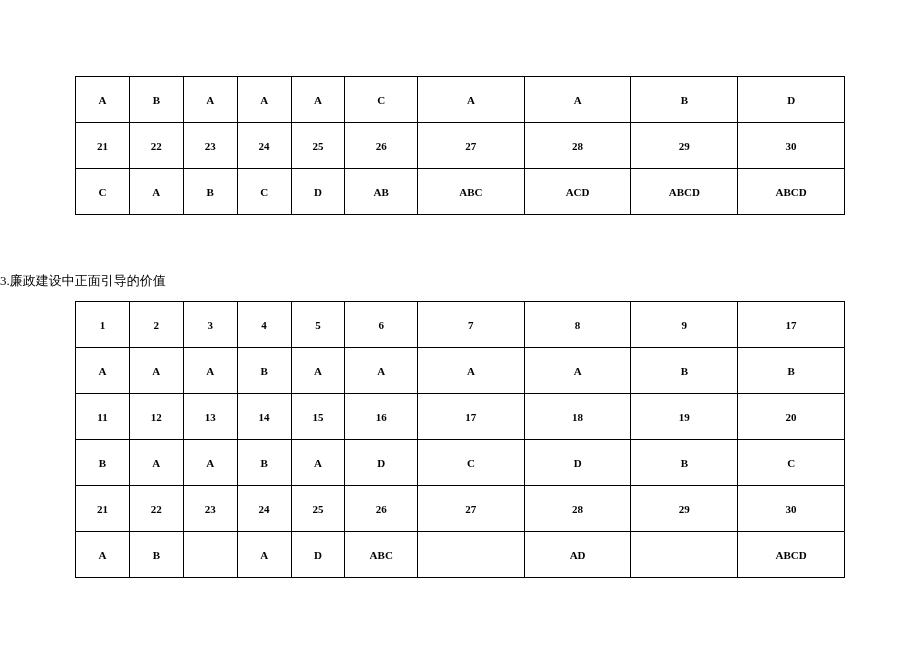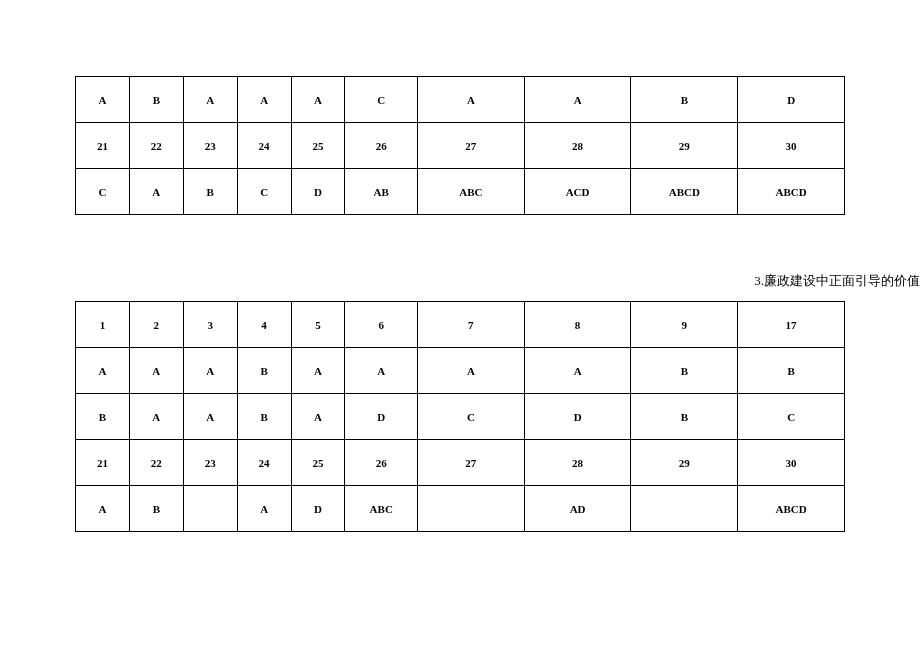--- a/index.html
+++ b/index.html
@@ -47,21 +47,21 @@
     .col-mid {
       width: 70px;
     }
     .col-wide {
       width: 103px;
     }
     .heading {
       position: absolute;
       left: 0;
       width: 920px;
-      text-align: right;
+      text-align: left;
       font-size: 13px;
       top: 272px;
     }
   </style>
 </head>
 <body>
 
 <div class="table-container table1">
   <table>
     <colgroup>
@@ -152,20 +152,32 @@
         <td>A</td>
         <td>B</td>
         <td>A</td>
         <td>A</td>
         <td>A</td>
         <td>A</td>
         <td>B</td>
         <td>B</td>
       </tr>
       <tr>
+        <td>11</td>
+        <td>12</td>
+        <td>13</td>
+        <td>14</td>
+        <td>15</td>
+        <td>16</td>
+        <td>17</td>
+        <td>18</td>
+        <td>19</td>
+        <td>20</td>
+      </tr>
+      <tr>
         <td>B</td>
         <td>A</td>
         <td>A</td>
         <td>B</td>
         <td>A</td>
         <td>D</td>
         <td>C</td>
         <td>D</td>
         <td>B</td>
         <td>C</td>

